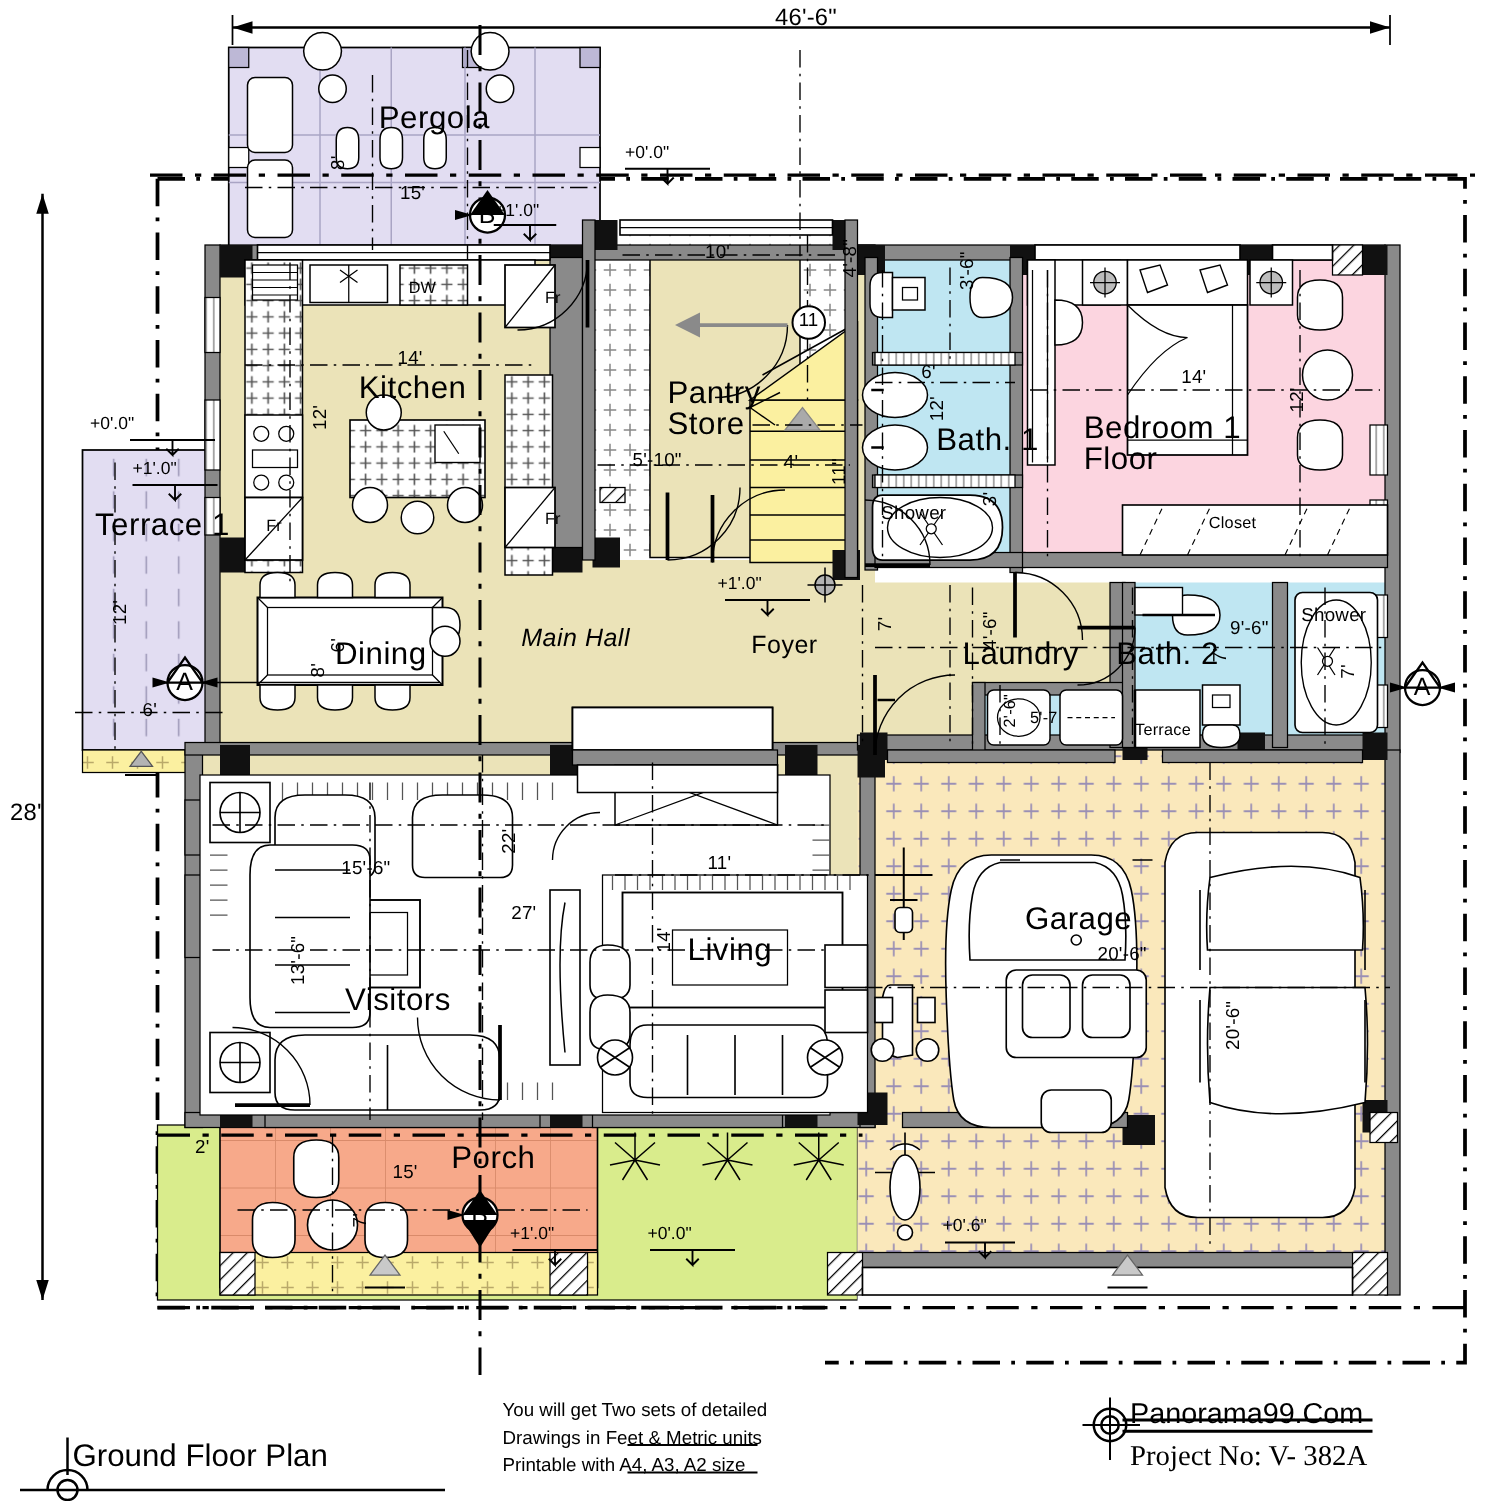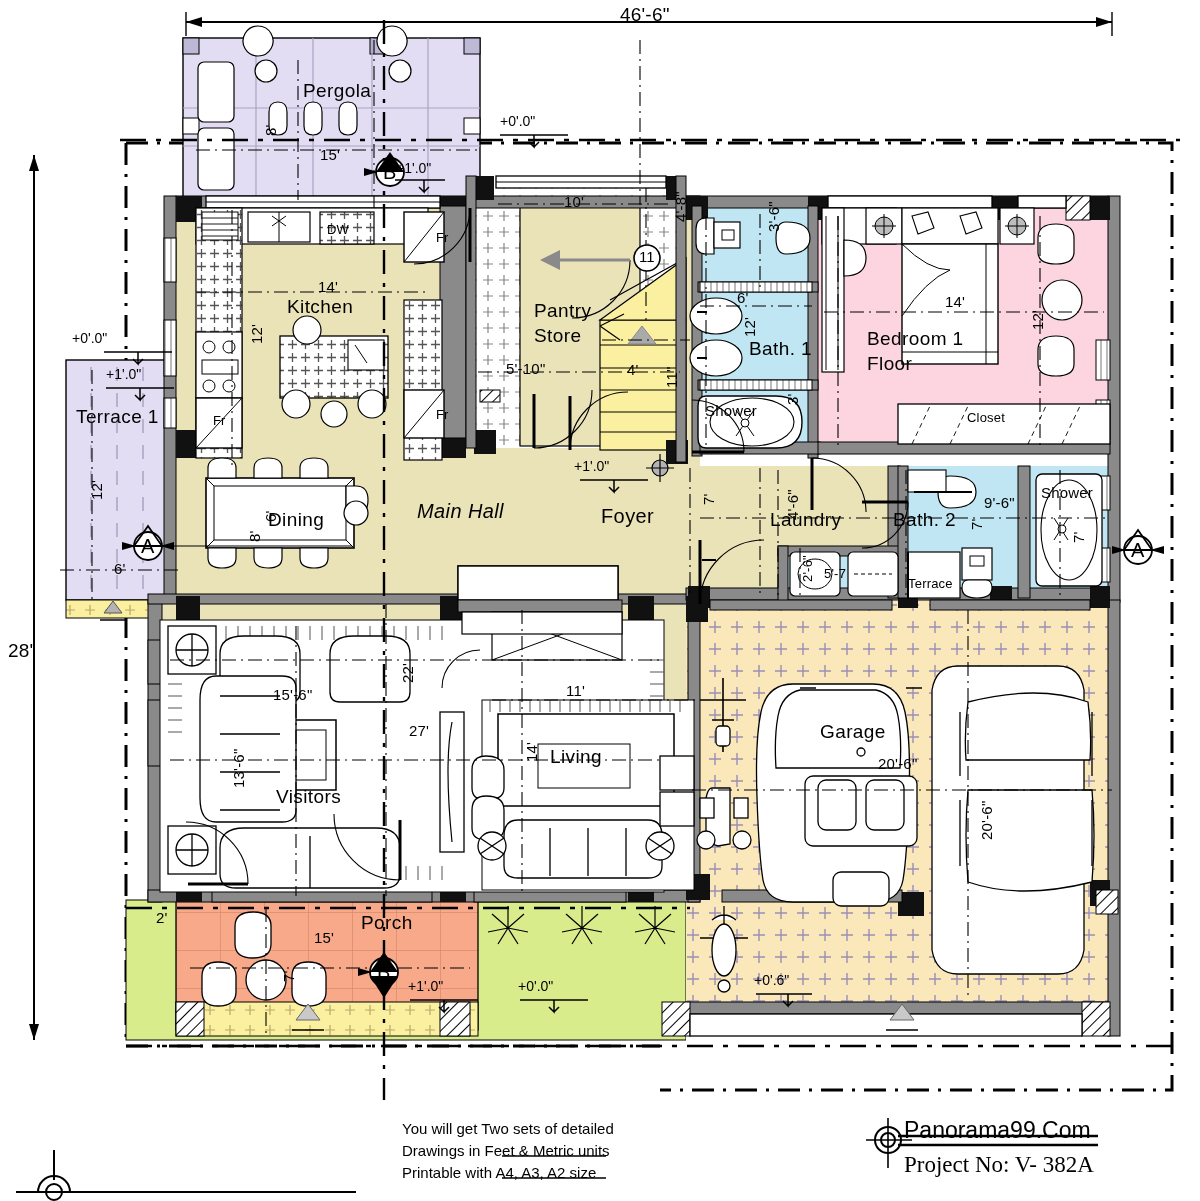--- a/index.html
+++ b/index.html
@@ -1,21 +1,21 @@
 <!DOCTYPE html>
 <html><head>
 <meta charset="utf-8">
 <style>
   html,body{margin:0;padding:0;background:#fff;}
   body{width:1200px;height:1201px;font-family:"Liberation Sans",sans-serif;color:#000;}
   #stage{position:relative;width:1200px;height:1201px;overflow:hidden;background:#fff;}
   .abs{position:absolute;}
   svg{display:block;}
   .lbl{position:absolute;font-family:"Liberation Sans",sans-serif;color:#000;white-space:nowrap;}
-  .room-name{font-size:19px;letter-spacing:.4px;}
+  .room-name{font-size:25px;letter-spacing:.4px;}
   .room-name.big{font-size:20px;}
   .dim{font-size:15px;letter-spacing:.2px;}
   .dim.sm{font-size:13px;}
   .dim.vert{transform:rotate(-90deg);transform-origin:0 0;}
   .elev{font-size:14px;}
   .title{font-size:25px;}
   .note{font-size:15px;line-height:21px;}
   .brand{font-size:23px;}
   .tiny{font-size:11px;}
 </style>
@@ -791,20 +791,21 @@
   <div class="lbl elev" style="left:408px;top:978px;">+1'.0"</div>
   <div class="lbl elev" style="left:518px;top:978px;">+0'.0"</div>
   <div class="lbl elev" style="left:754px;top:972px;">+0'.6"</div>
 
   <div class="lbl" style="left:141px;top:535px;font-size:20px;">A</div>
   <div class="lbl" style="left:1131px;top:539px;font-size:20px;">A</div>
   <div class="lbl" style="left:383px;top:161px;font-size:20px;">B</div>
   <div class="lbl" style="left:377px;top:961px;font-size:20px;">B</div>
   <div class="lbl" style="left:639px;top:248px;font-size:15px;">11</div>
 
+  <div class="lbl title" style="left:58px;top:1151px;">Ground Floor Plan</div>
 
   <div class="lbl note" style="left:402px;top:1118px;">You will get Two sets of detailed</div>
   <div class="lbl note" style="left:402px;top:1140px;">Drawings in Feet &amp; Metric units</div>
   <div class="lbl note" style="left:402px;top:1162px;">Printable with A4, A3, A2 size</div>
 
   <div class="lbl brand" style="left:904px;top:1117px;">Panorama99.Com</div>
   <div class="lbl brand" style="left:904px;top:1152px;font-family:Liberation Serif, serif;">Project No: V- 382A</div>
 
 </div>
 

